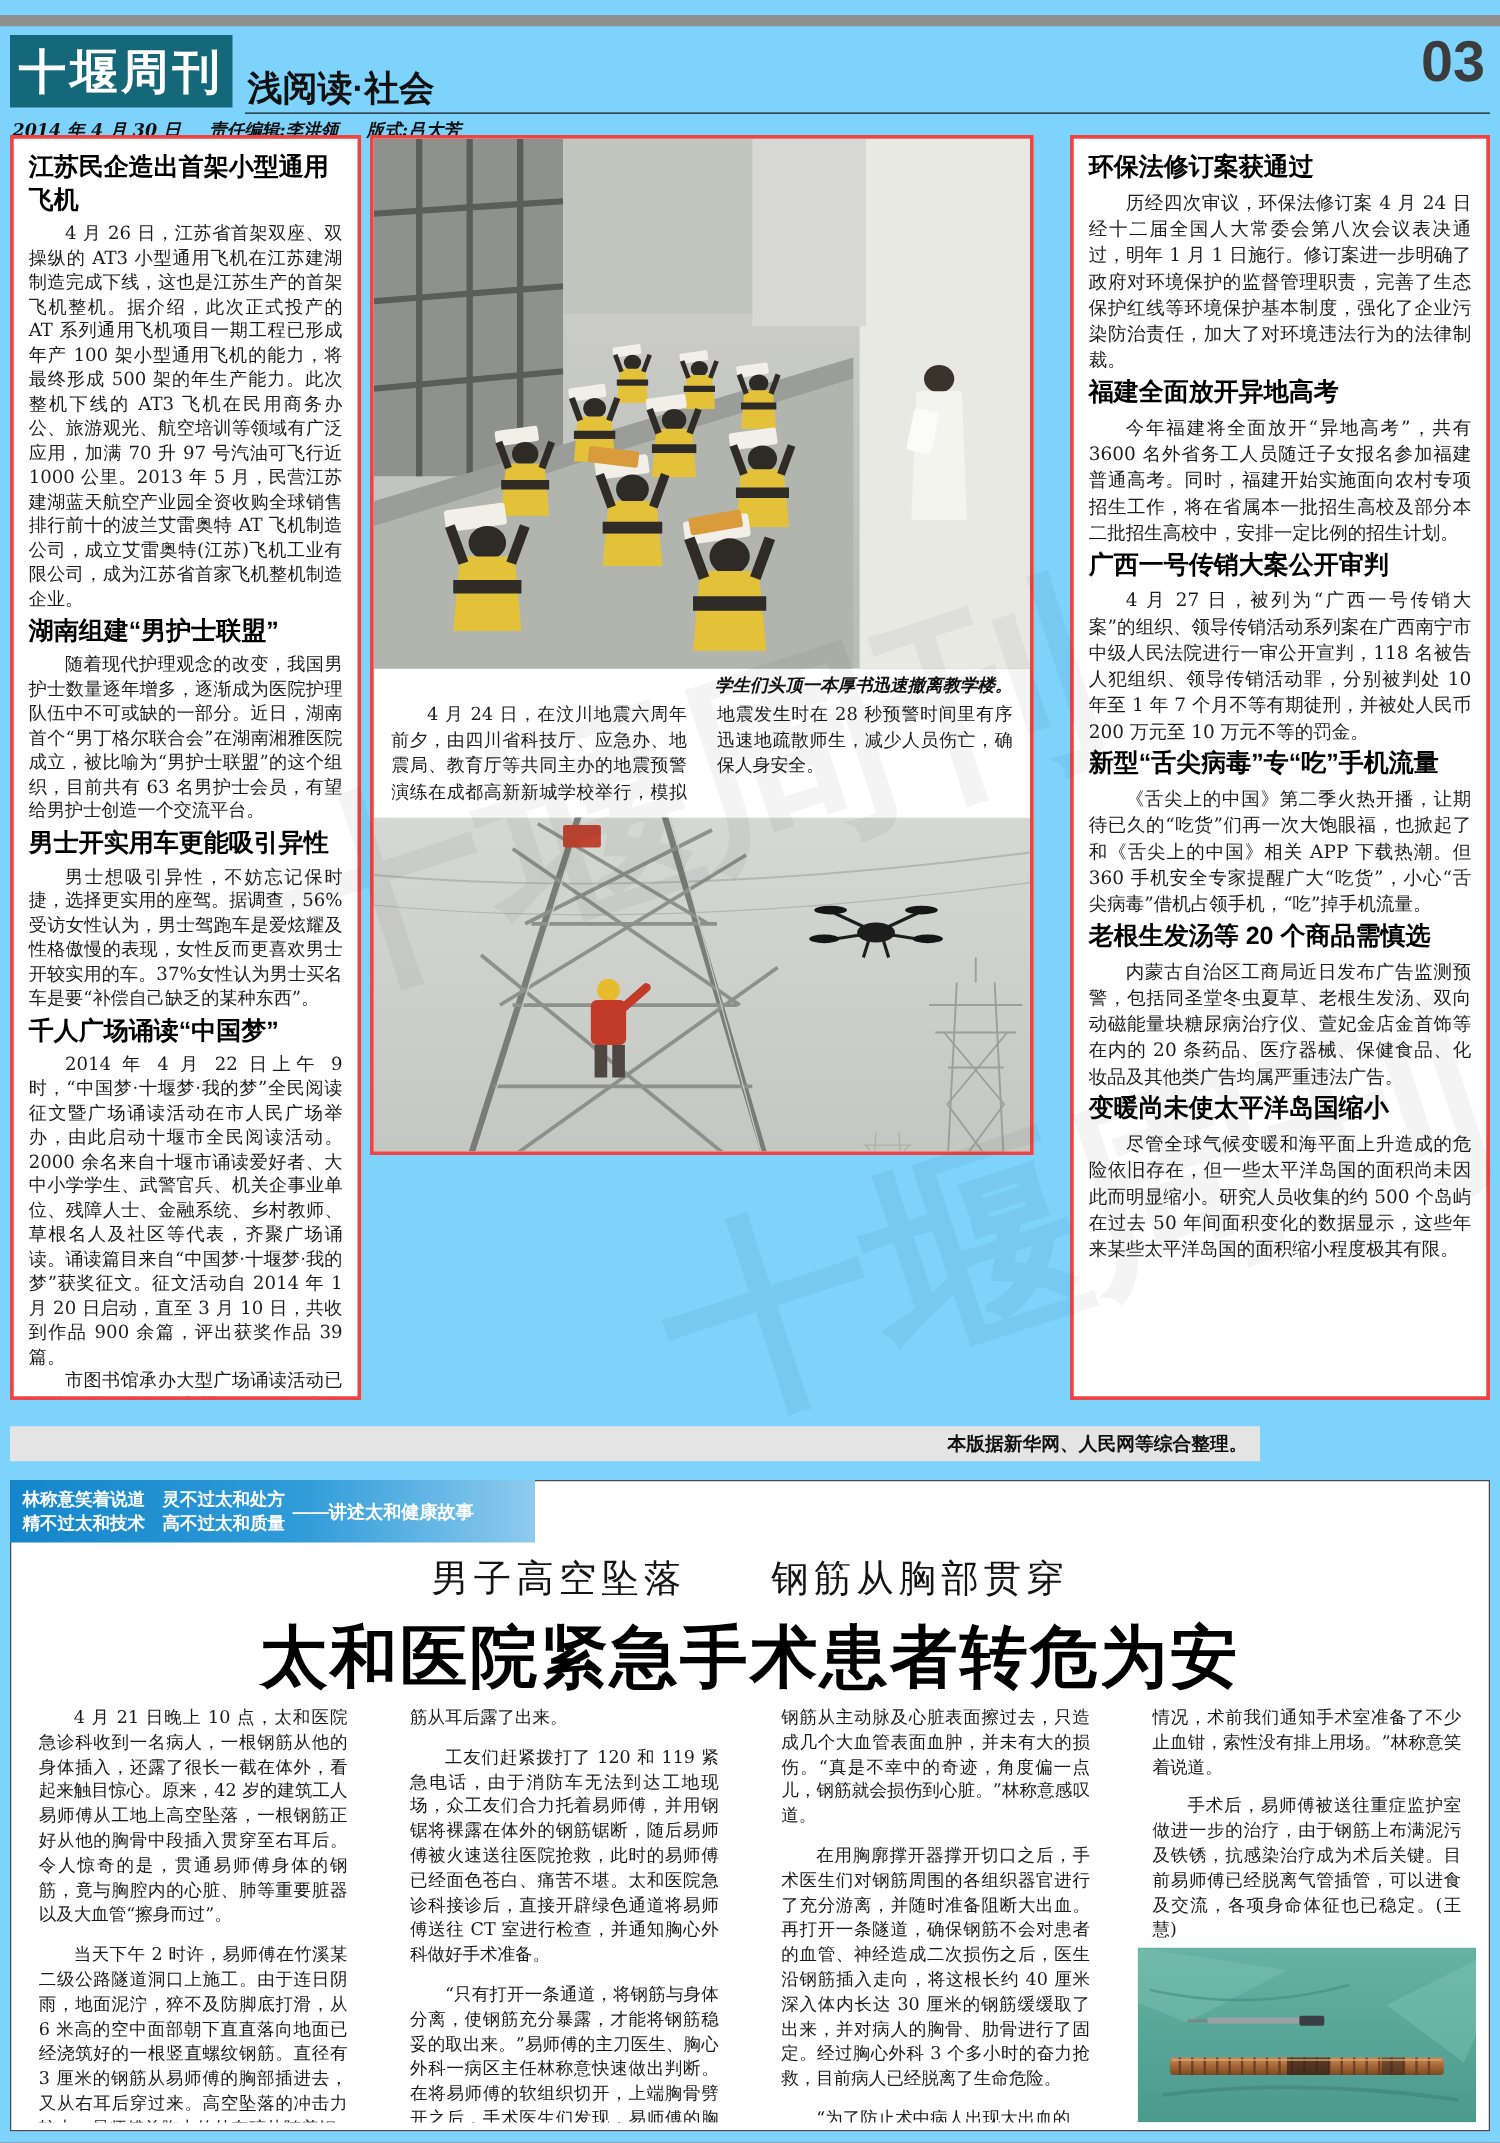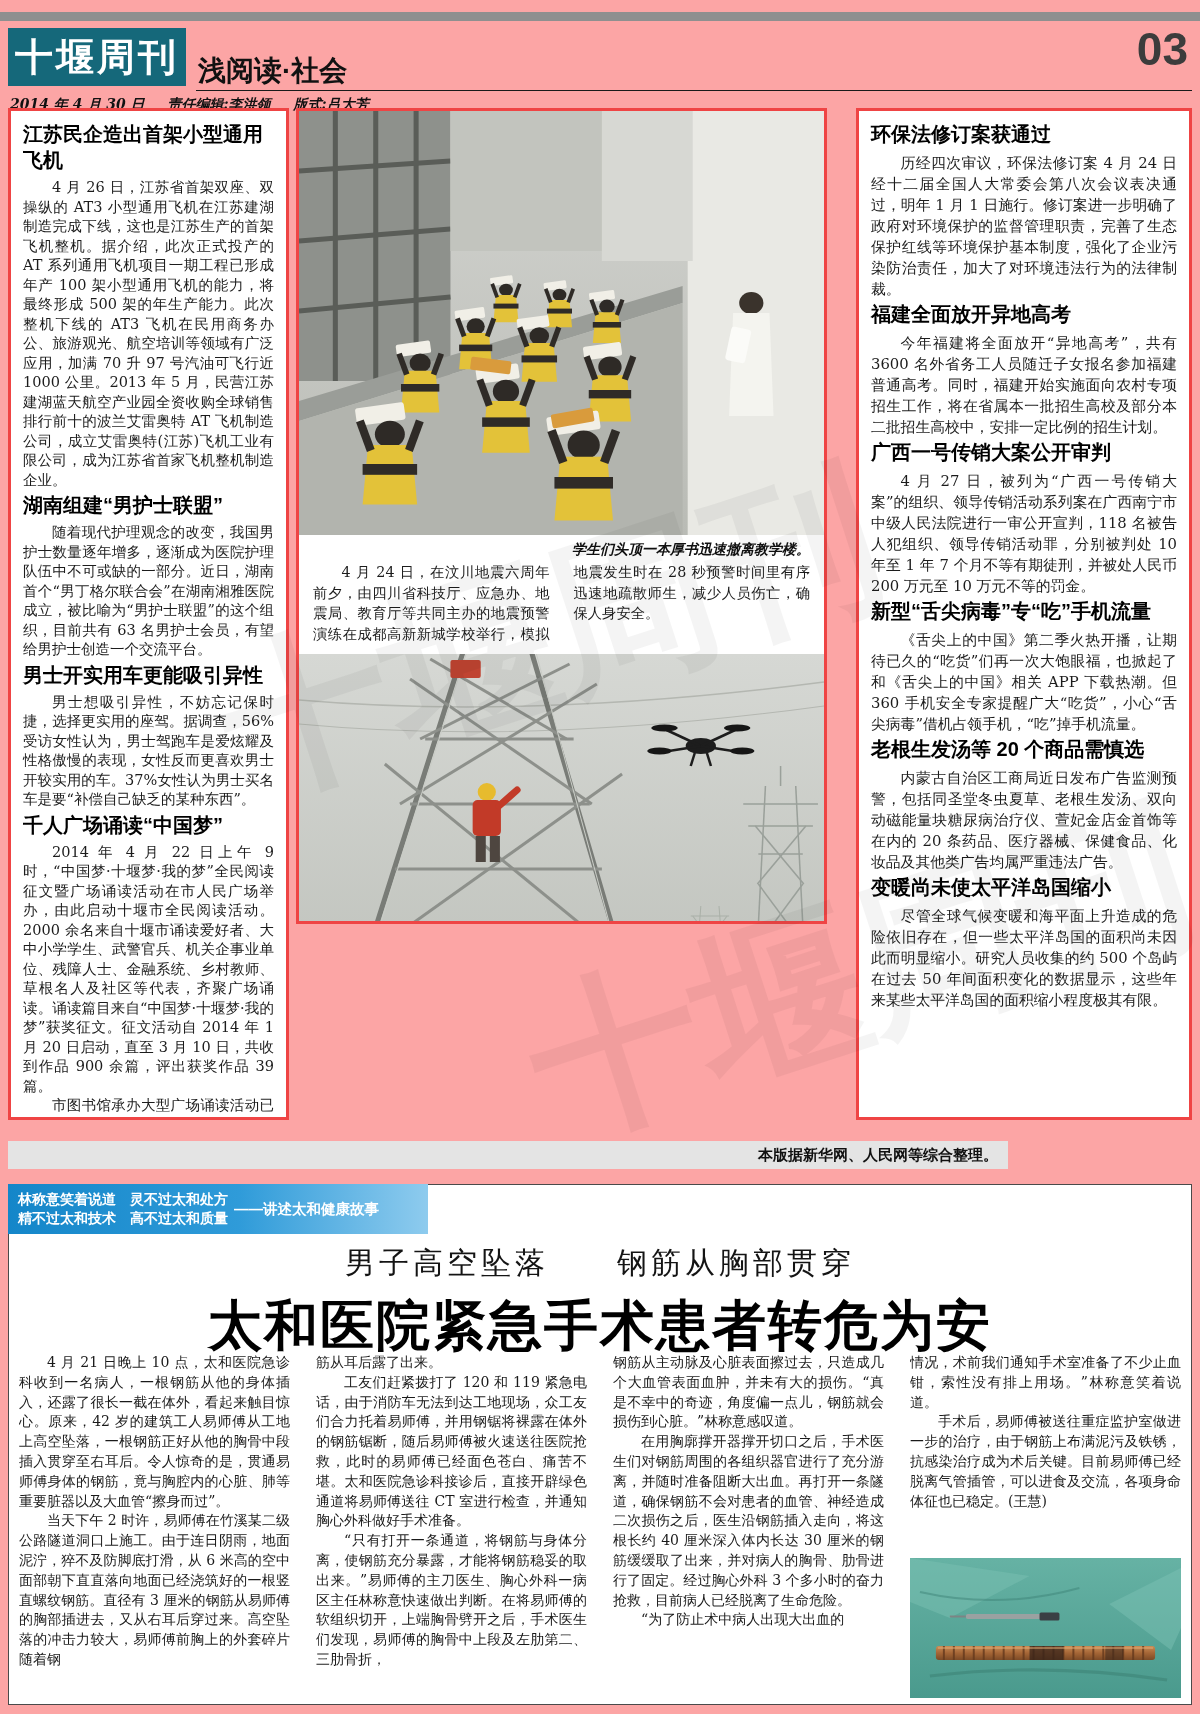--- a/index.html
+++ b/index.html
@@ -1,16 +1,16 @@
 <!DOCTYPE html>
 <html><head>
 <meta charset="utf-8">
 <style>
   html,body{margin:0;padding:0;background:#888;}
-  .page{position:relative;width:1200px;height:1714px;background:#fca5a5;margin:0 auto;
+  .page{position:relative;width:1200px;height:1714px;background:#7dd3fc;margin:0 auto;
         font-family:"DejaVu Serif",serif;color:#111;overflow:hidden;}
   
   .topbar{position:absolute;left:0;top:12px;width:1200px;height:9px;background:#8f8f8f;}
   .masthead{position:absolute;left:8px;top:28px;width:178px;height:58px;background:#15687a;
             color:#fff;display:flex;align-items:center;justify-content:center;
             font-size:38px;font-weight:bold;letter-spacing:3px;font-family:"DejaVu Serif",serif;}
   .section-title{position:absolute;left:198px;top:52px;font-size:28px;font-weight:bold;
                  font-family:"Liberation Sans",sans-serif;}
   .page-num{position:absolute;right:12px;top:22px;font-size:46px;color:#3c3c3c;
             font-family:"Liberation Sans",sans-serif;font-weight:600;}
@@ -51,21 +51,21 @@
   .slogan{position:absolute;left:-1px;top:-1px;width:420px;height:50px;
           background:linear-gradient(90deg,#1486c9 0%,#2f9bd9 55%,#8ecbee 100%);
           color:#fff;display:flex;align-items:center;padding:4px 10px;box-sizing:border-box;}
   .slogan-lines{font-family:"Liberation Sans",sans-serif;font-size:14px;font-weight:bold;line-height:19px;white-space:nowrap;}
   .slogan-tail{font-family:"Liberation Sans",sans-serif;font-size:14.5px;font-weight:bold;margin-left:6px;white-space:nowrap;}
   .kicker{margin-top:58px;text-align:center;font-size:30px;letter-spacing:4px;color:#141414;}
   .big-title{margin:6px 0 0 0;text-align:center;font-size:54px;font-weight:900;
              letter-spacing:2px;color:#000;font-family:"DejaVu Serif",serif;}
   .hcols{position:absolute;left:10px;right:10px;top:168px;bottom:6px;display:flex;gap:26px;}
   .hcol{flex:1;overflow:hidden;position:relative;}
-  .hcol p{margin:0;text-align:justify;text-indent:2em;font-size:14px;line-height:19.8px;color:#1a1a1a;}
+  .hcol p{margin:12px;text-align:justify;text-indent:2em;font-size:14px;line-height:19.8px;color:#1a1a1a;}
   .hcol p.cont{text-indent:0;}
   .rebar-photo{position:absolute;left:0;right:0;bottom:0;height:140px;line-height:0;}
   .rebar-photo svg{display:block;width:100%;height:100%;}
 </style>
 </head>
 <body>
 
 <div class="page">
 
   <div class="topbar"></div>

